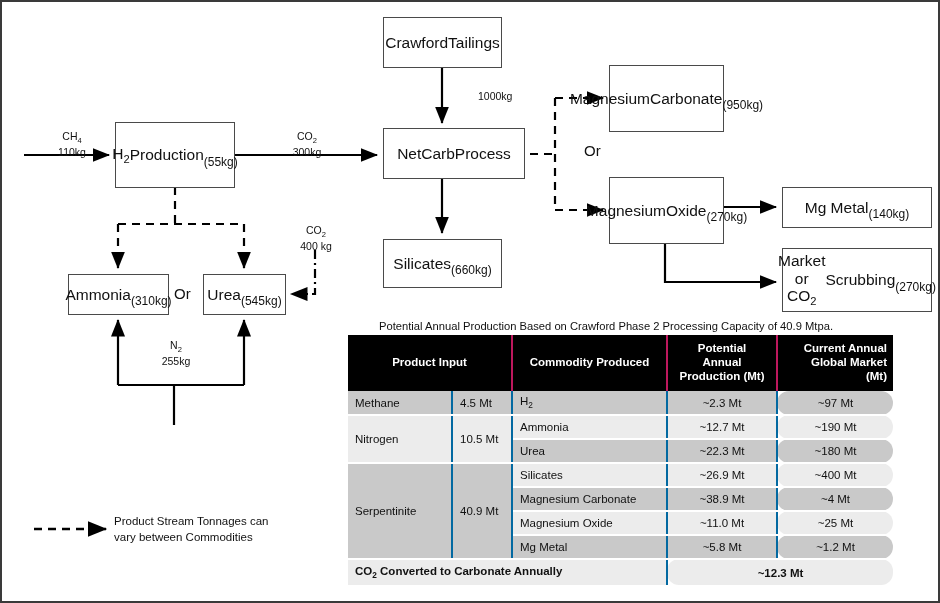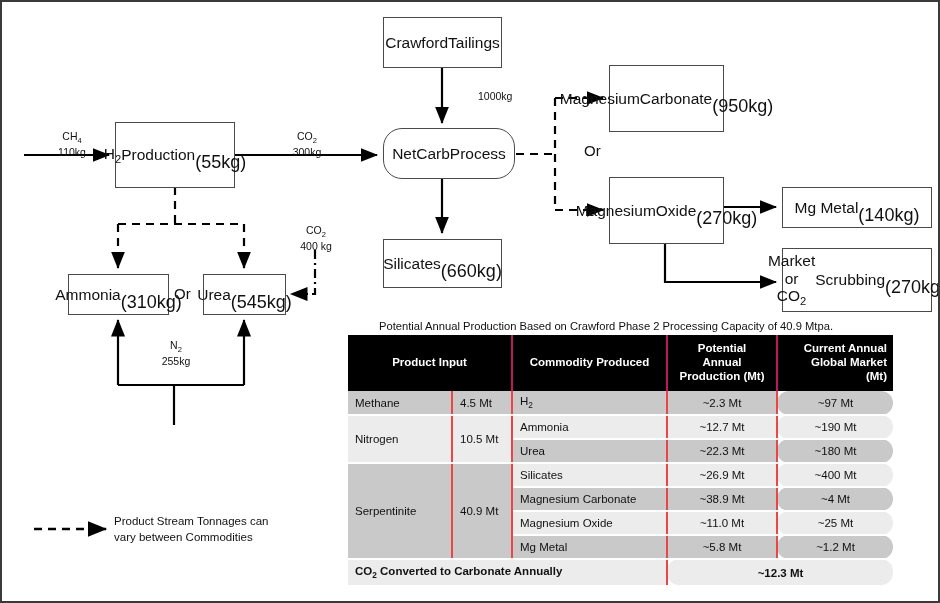--- a/index.html
+++ b/index.html
@@ -32,21 +32,21 @@
     flex-direction: row;
     align-items: center;
     justify-content: center;
     text-align: center;
     color: #111;
     line-height: 1.15;
     z-index: 3;
   }
   .pbox .ttl { font-size: 15.5px; }
   .pbox .ttl2 { font-size: 15.5px; }
-  .pbox .sub { font-size: 18px; margin-top: 15px; }
+  .pbox .sub { font-size: 12px; margin-top: 15px; }
 
   
   .slabel {
     position: absolute;
     font-size: 10.5px;
     color: #111;
     text-align: center;
     line-height: 1.25;
     z-index: 4;
     white-space: nowrap;
@@ -95,21 +95,21 @@
     font-size: 11.5px;
     padding: 5px 6px;
     border-right: 2px solid #be185d;
     vertical-align: middle;
     line-height: 1.2;
     height: 56px;
   }
   table.ptable th:last-child { border-right: none; text-align: right; }
   table.ptable td {
     padding: 4px 7px;
-    border-right: 2px solid #ef4444;
+    border-right: 2px solid #0369a1;
     border-bottom: 2px solid #ffffff;
     vertical-align: middle;
     height: 24px;
   }
   table.ptable td:last-child { border-right: none; border-radius: 12px; }
   .band-dark  { background: #c9c9c9; }
   .band-light { background: #ececec; }
   .c-center { text-align: center; }
   .c-left   { text-align: left; }
   tr.total-row td {
@@ -170,21 +170,21 @@
     </div>
     <div class="ttl2">Production</div>
     <div class="sub">(55kg)</div>
   </div>
 
   <div class="pbox" style="left:381px; top:15px; width:119px; height:51px;">
     <div class="ttl">Crawford</div>
     <div class="ttl2">Tailings</div>
   </div>
 
-  <div class="pbox" style="left:381px; top:126px; width:132px; height:51px;border-radius:19px;">
+  <div class="pbox" style="left:381px; top:126px; width:142px; height:51px;">
     <div class="ttl">NetCarb</div>
     <div class="ttl2">Process</div>
   </div>
 
   <div class="pbox" style="left:381px; top:237px; width:119px; height:49px;">
     <div class="ttl">Silicates</div>
     <div class="sub">(660kg)</div>
   </div>
 
   <div class="pbox" style="left:66px; top:272px; width:101px; height:41px;">

